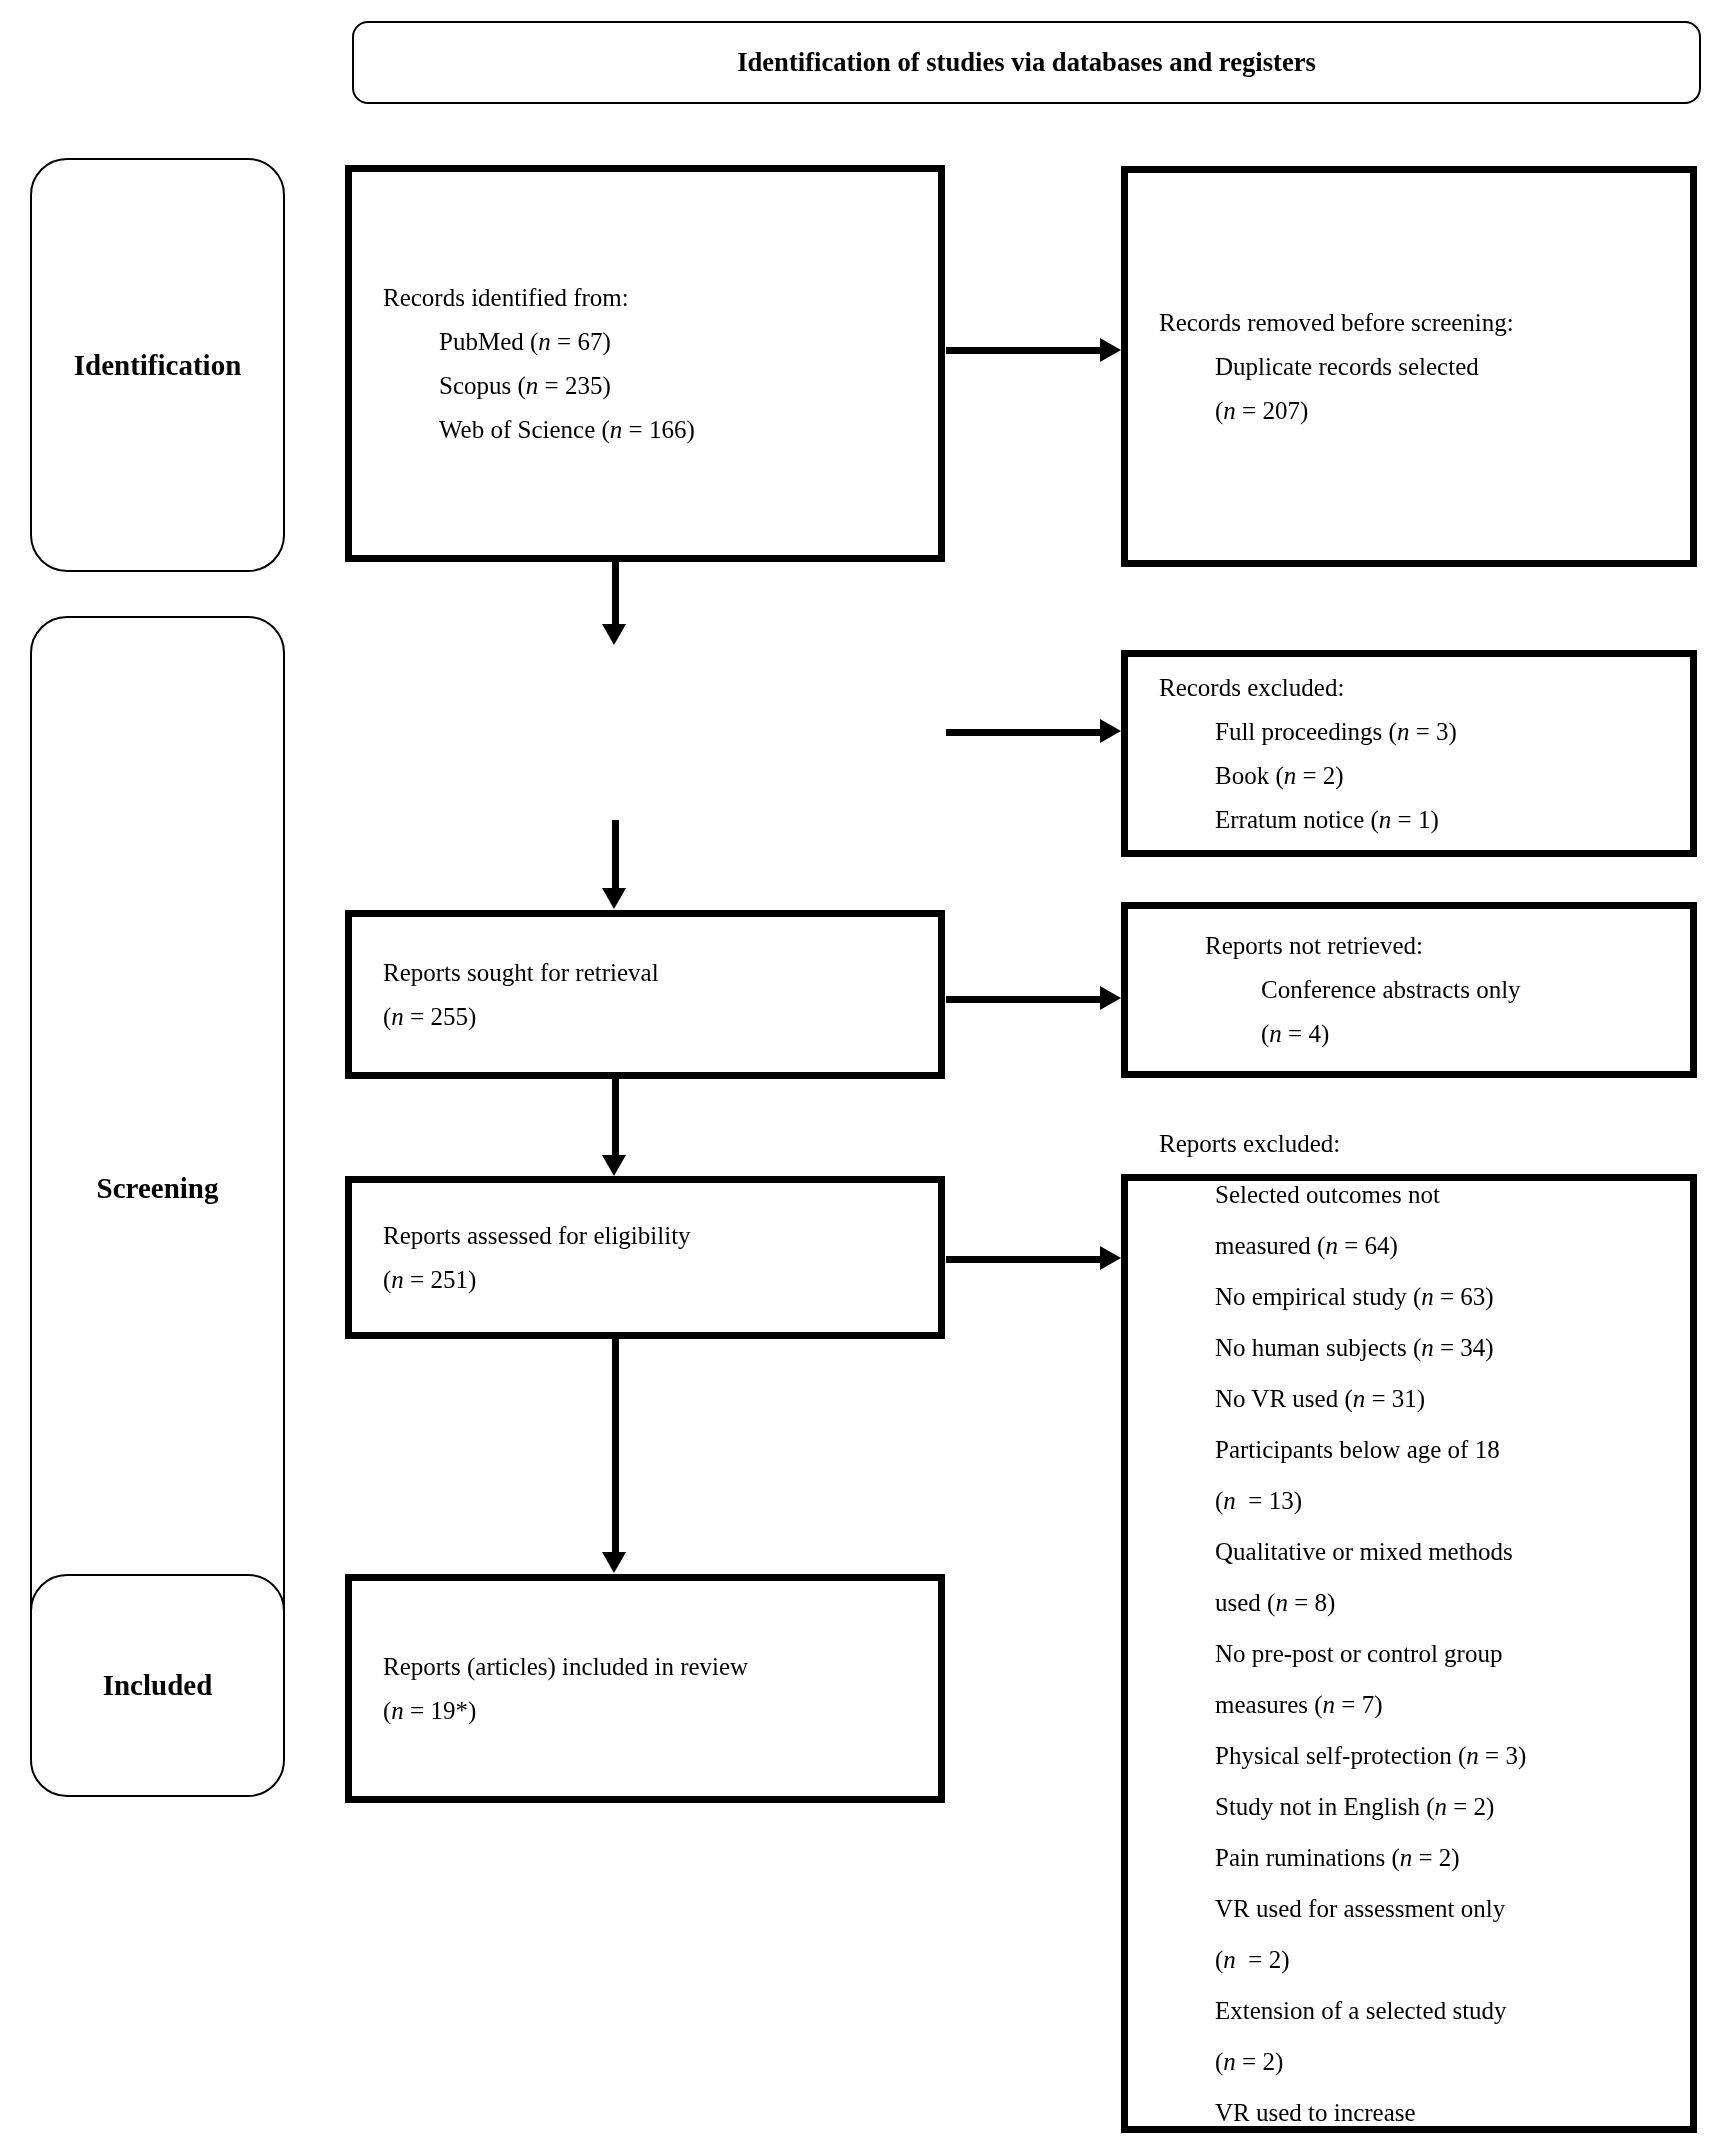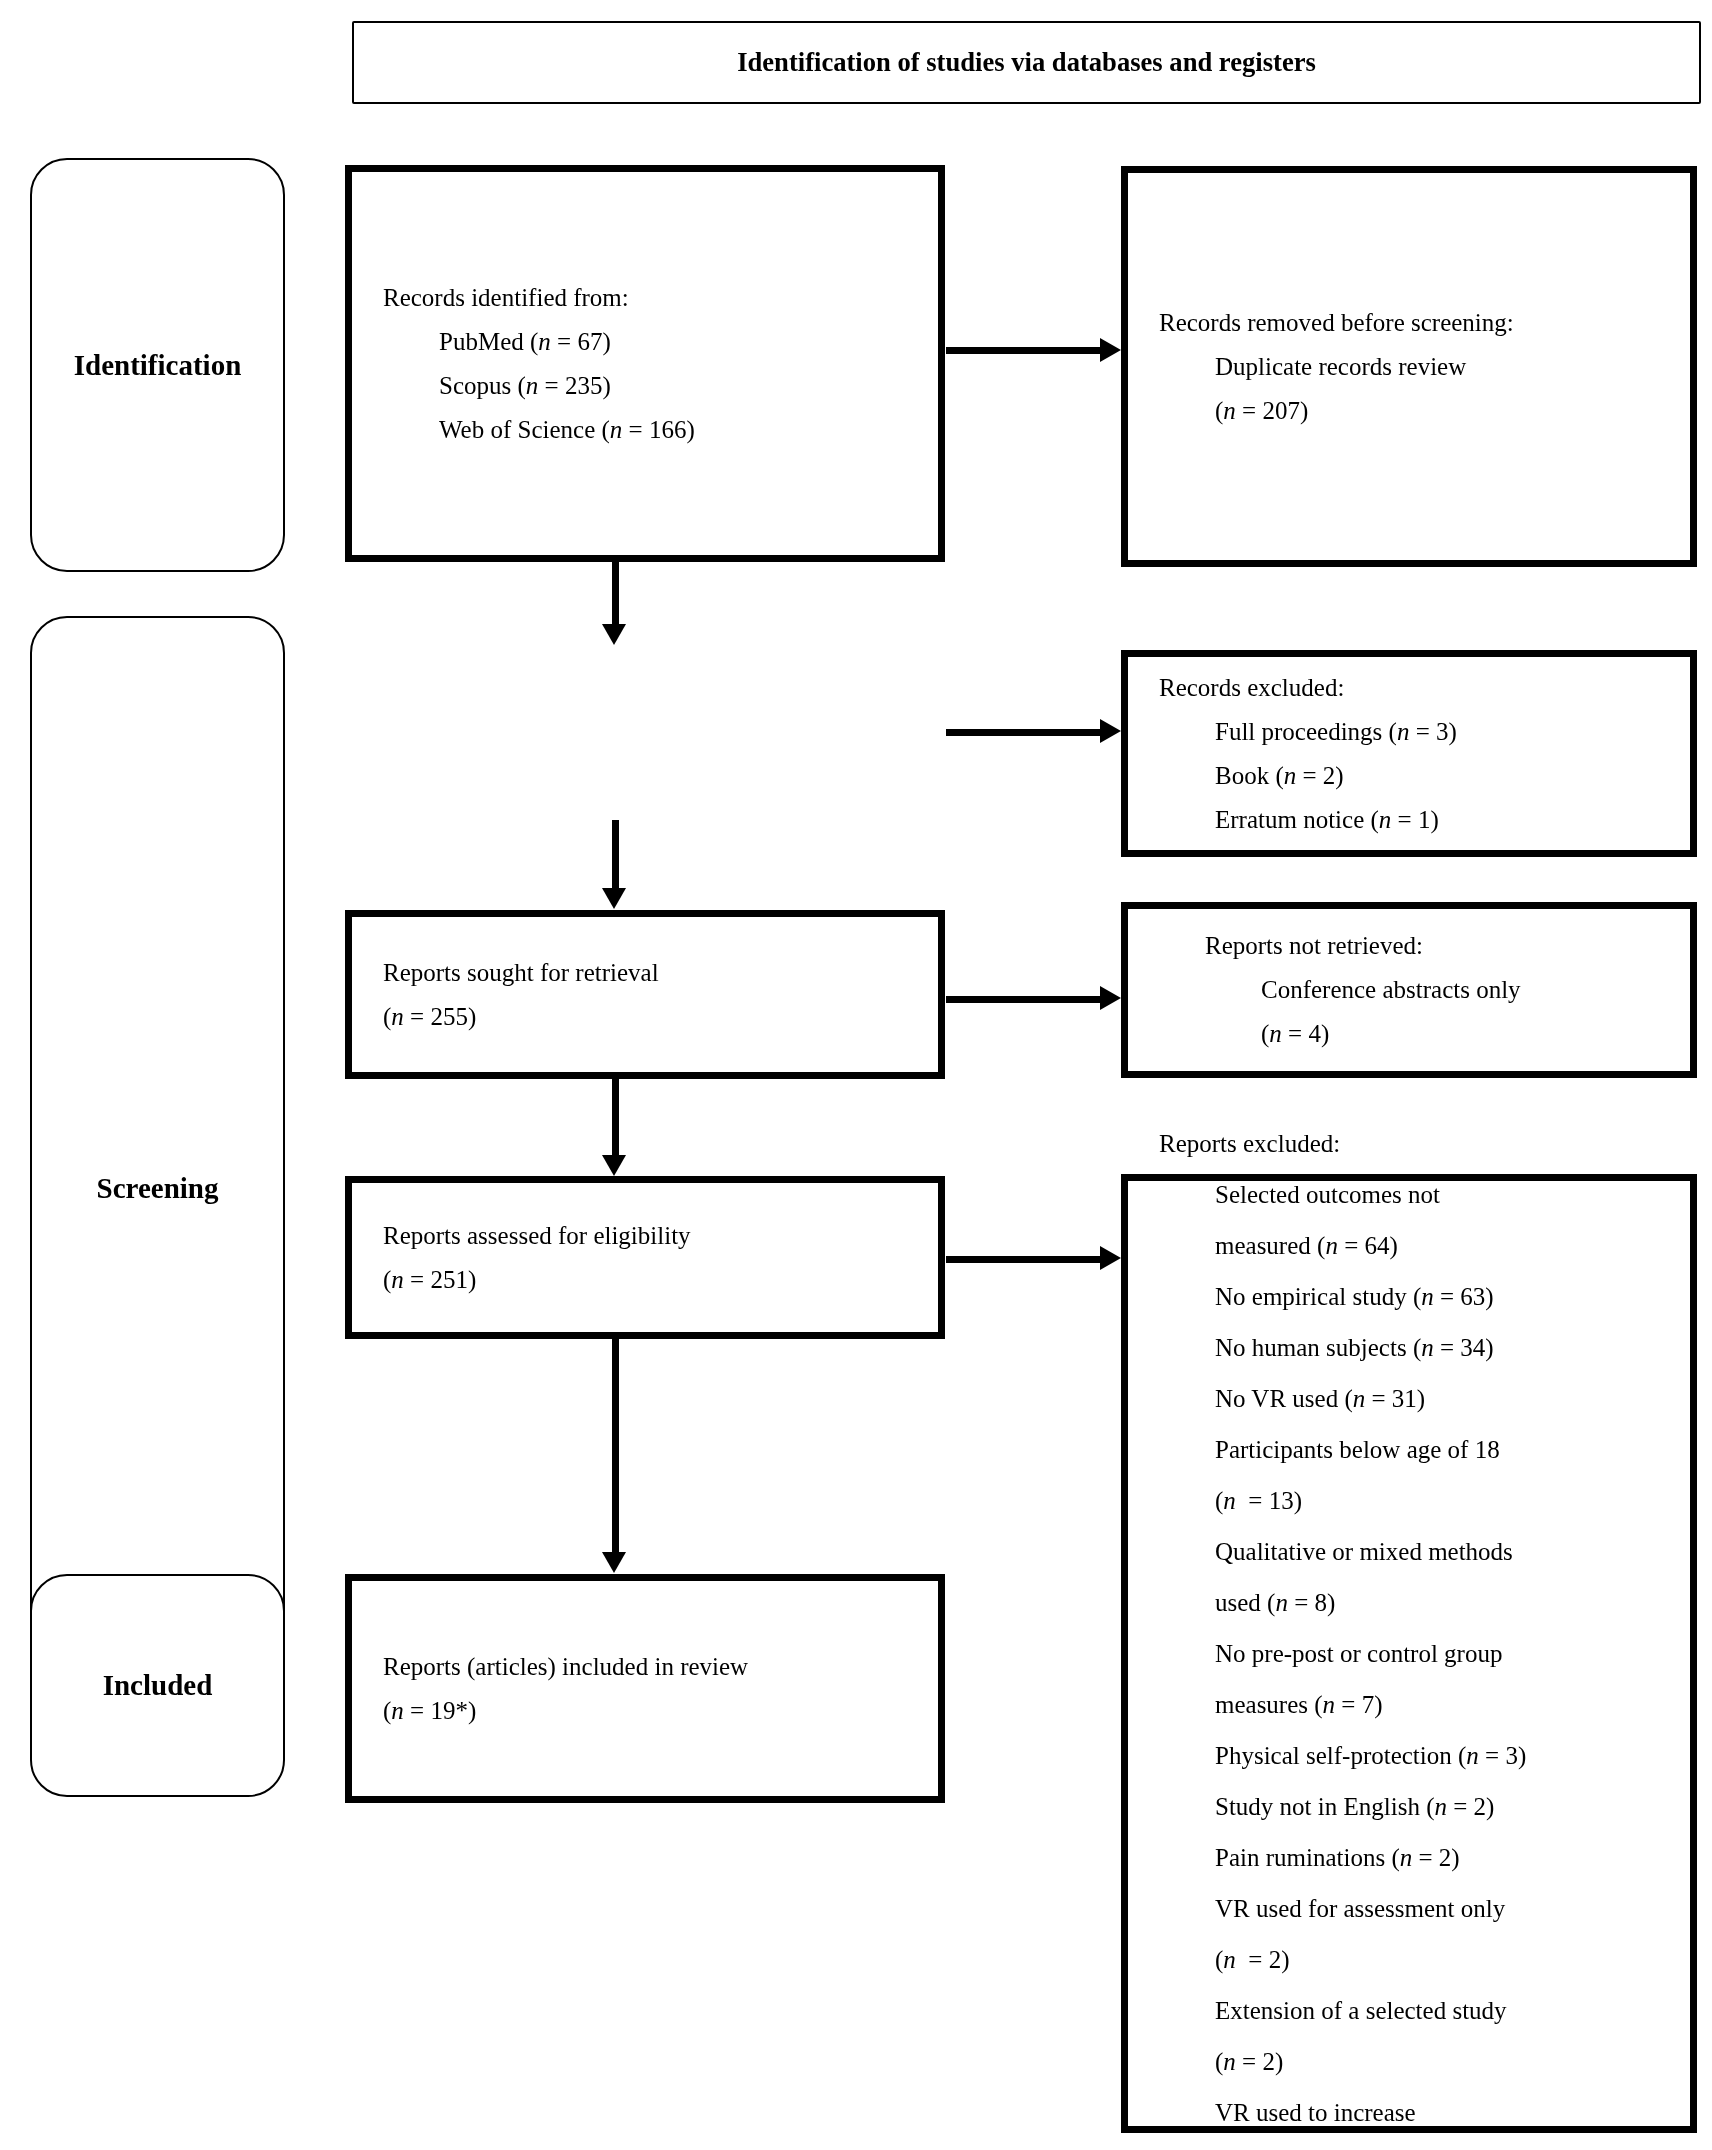--- a/index.html
+++ b/index.html
@@ -14,21 +14,21 @@
     background: #ffffff;
     font-family: "Liberation Serif", "DejaVu Serif", serif;
     color: #000000;
     overflow: hidden;
   }
   .title-box {
     position: absolute;
     left: 352px; top: 21px;
     width: 1349px; height: 83px;
     border: 2.7px solid #000;
-    border-radius: 2px;
+    border-radius: 16px;
     box-sizing: border-box;
     display: flex;
     align-items: center;
     justify-content: center;
     font-weight: bold;
     font-size: 26.6px;
     background: #fff;
   }
   .stage-box {
     position: absolute;
@@ -169,21 +169,21 @@
       <div class="line">Reports assessed for eligibility</div>
       <div class="line">(<i>n</i> = 251)</div>
     </div>
   <div class="flow-box col-left" id="box-reports-included">
       <div class="line">Reports (articles) included in review</div>
       <div class="line">(<i>n</i> = 19*)</div>
     </div>
 
   <div class="flow-box col-right" id="box-records-removed">
       <div class="line">Records removed before screening:</div>
-      <div class="line indent">Duplicate records review</div>
+      <div class="line indent">Duplicate records selected</div>
       <div class="line indent">(<i>n</i> = 207)</div>
     </div>
   <div class="flow-box col-right" id="box-records-excluded">
       <div class="line">Records excluded:</div>
       <div class="line indent">Full proceedings (<i>n</i> = 3)</div>
       <div class="line indent">Book (<i>n</i> = 2)</div>
       <div class="line indent">Erratum notice (<i>n</i> = 1)</div>
     </div>
   <div class="flow-box col-right" id="box-reports-not-retrieved">
       <div class="line">Reports not retrieved:</div>

